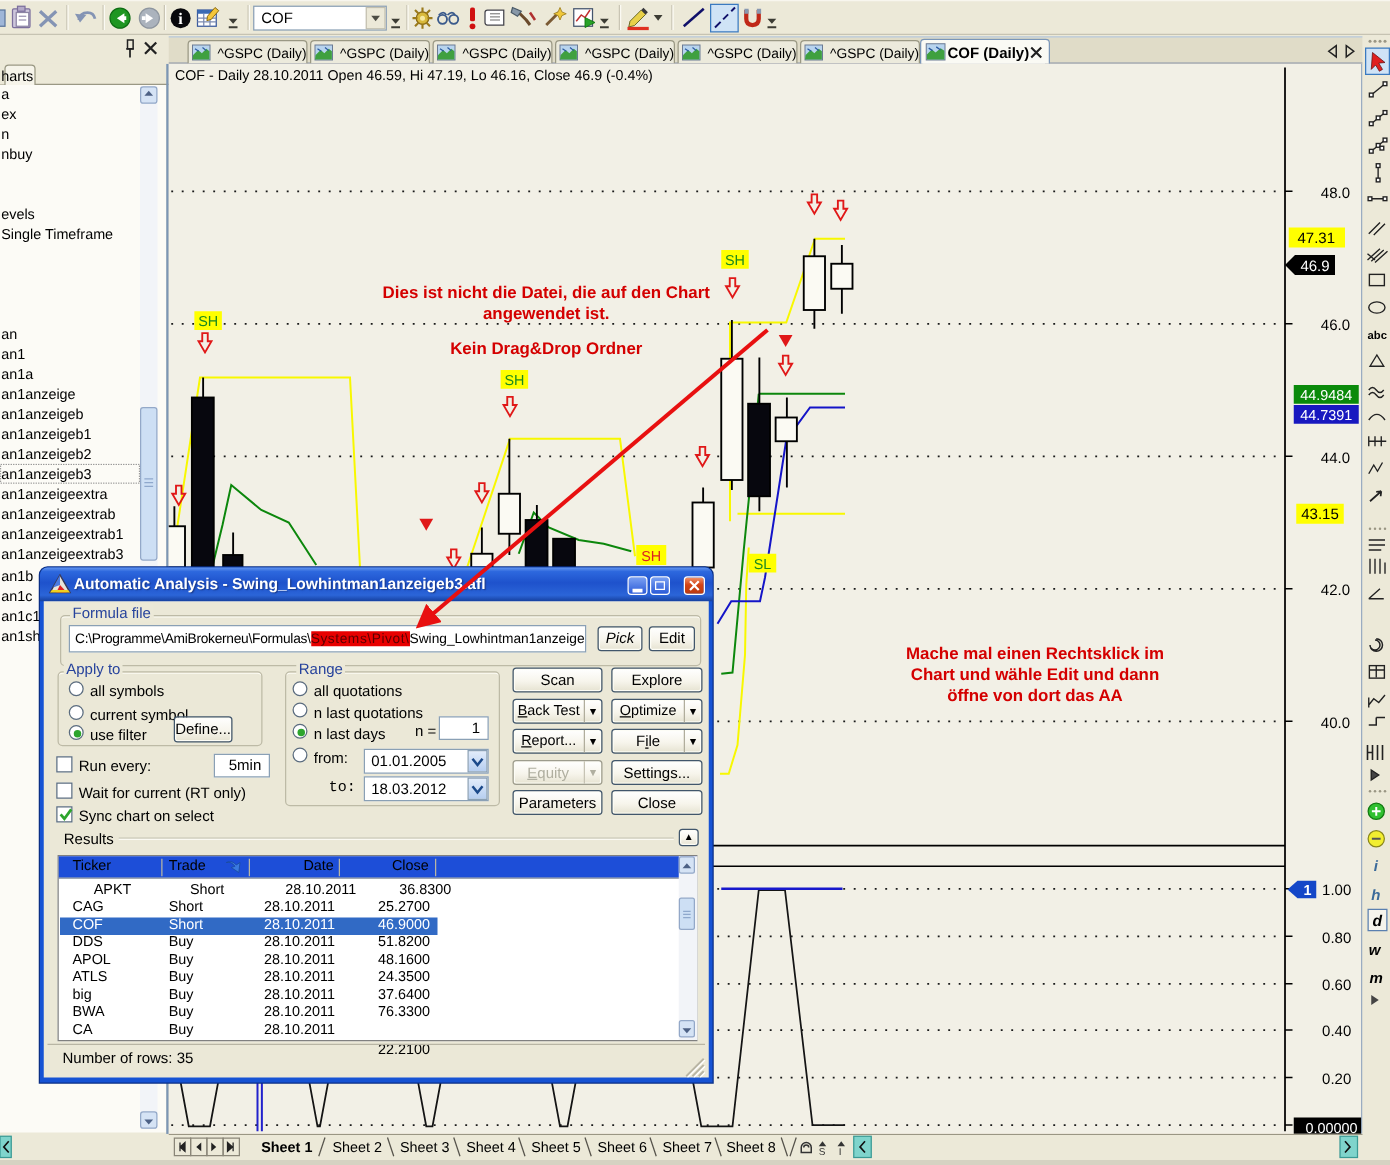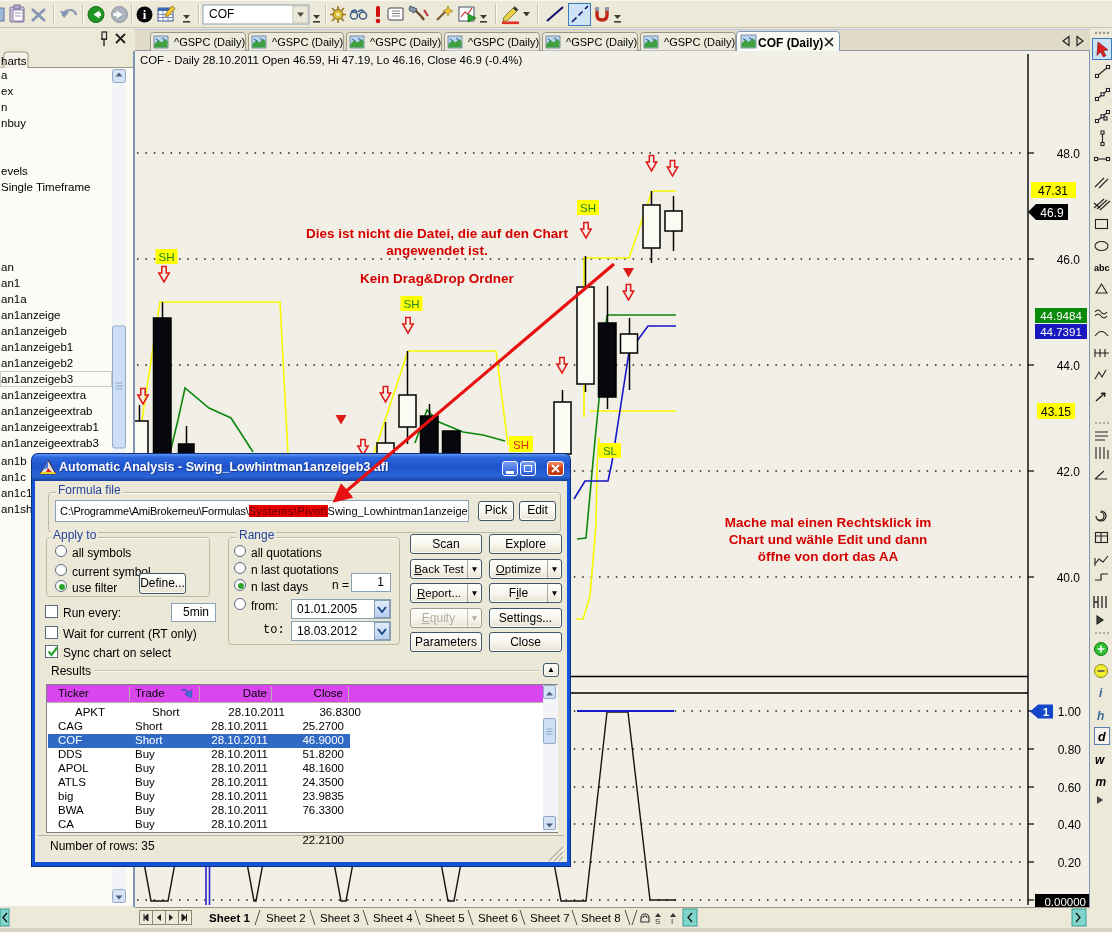--- a/index.html
+++ b/index.html
@@ -487,21 +487,21 @@
     </div>
 <div class="abs" style="left:515px;top:7px;width:17px;height:15px;border-radius:3px;background:linear-gradient(180deg,#f0926a,#d44416 45%,#b93a10);border:1px solid #fff;">
 <svg class="abs" style="left:2px;top:1px" width="11" height="11" viewBox="0 0 11 11">
         <path d="M2 2 L9 9 M9 2 L2 9" stroke="#fff" stroke-width="1.8"></path>
       </svg>
     </div>
 <div class="abs" style="left:3px;top:27px;width:532px;height:381px;background:#ebe8d7;">
 <div class="grp" style="left:13px;top:11px;width:513px;height:41px;"></div>
 <div class="grplab" style="left:21px;top:2px;">Formula file</div>
 <div class="fld" style="left:20px;top:19px;width:414px;height:22px;line-height:20px;white-space:nowrap;overflow:hidden;padding-left:4px;"><span style="letter-spacing:-0.22px;">C:\Programme\AmiBrokerneu\Formulas\</span><span style="background:#e80000;color:#5a0000;letter-spacing:0.45px;">Systems\Pivot\</span>Swing_Lowhintman1anzeigeb</div>
-<div class="xpbtn" style="left:443px;top:20px;width:36px;height:20px;">Pick</div>
+<div class="xpbtn" style="left:443px;top:20px;width:36px;height:20px;font-style:italic;">Pick</div>
 <div class="xpbtn" style="left:484px;top:20px;width:37px;height:20px;">Edit</div>
 
 <div class="grp" style="left:11px;top:56px;width:164px;height:60px;"></div>
 <div class="grplab" style="left:16px;top:47px;">Apply to</div>
 <div class="radio" style="left:20px;top:64px;"></div>
       <div class="lab" style="left:37px;top:65px;">all symbols</div>
 <div class="radio" style="left:20px;top:83px;"></div>
       <div class="lab" style="left:37px;top:84px;">current symbol</div>
 <div class="radio" style="left:20px;top:99px;"></div>
       <div class="lab" style="left:37px;top:100px;">use filter</div>
@@ -551,21 +551,21 @@
 <div class="xpbtn dis" style="left:375px;top:127px;width:72px;height:20px;line-height:18px;padding-right:15px;"><u>E</u>quity<span class="abs" style="right:0;top:0;width:14px;height:18px;border-left:1px solid #c6c3b4;font-size:8.5px;line-height:18px;">▼</span></div>
 <div class="xpbtn" style="left:454px;top:127px;width:73px;height:20px;line-height:18px;">Settings...</div>
 <div class="xpbtn" style="left:375px;top:151px;width:72px;height:20px;line-height:18px;">Parameters</div>
 <div class="xpbtn" style="left:454px;top:151px;width:73px;height:20px;line-height:18px;">Close</div>
 
 <div class="lab" style="left:16px;top:183px;">Results</div>
 <div class="abs" style="left:60px;top:189px;width:444px;height:2px;border-top:1px solid #c6c3b4;border-bottom:1px solid #fbfaf3;"></div>
 <div class="xpbtn" style="left:508px;top:182px;width:16px;height:14px;line-height:11px;font-size:8px;">▲</div>
 
 <div class="abs" style="left:11px;top:203px;width:512px;height:149px;background:#fff;border:1px solid #808080;">
-<div class="abs" style="left:0;top:0;width:510px;height:18px;background:#d946ef;border-bottom:1px solid #b8b5a4;">
+<div class="abs" style="left:0;top:0;width:510px;height:18px;background:#1d4ed8;border-bottom:1px solid #b8b5a4;">
 <div class="lab" style="left:11px;top:2px;font-size:11.5px;">Ticker</div>
 <div class="lab" style="left:88px;top:2px;font-size:11.5px;">Trade</div>
 <svg class="abs" style="left:132px;top:2px" width="15" height="14" viewBox="0 0 15 14">
             <path d="M2 3 q5 -2 8 2 l3 -2 l-1 8 l-6 -4 l3 -1 q-3 -4 -7 -3 z" fill="#3a7ae0" stroke="#1a4a9a" stroke-width="0.6"></path>
           </svg>
 <div class="lab" style="left:180px;top:2px;width:40px;text-align:right;font-size:11.5px;">Date</div>
 <div class="lab" style="left:256px;top:2px;width:40px;text-align:right;font-size:11.5px;">Close</div>
 <div class="abs" style="left:82px;top:2px;width:1px;height:14px;background:#b8b5a4;"></div>
 <div class="abs" style="left:152px;top:2px;width:1px;height:14px;background:#b8b5a4;"></div>
 <div class="abs" style="left:224px;top:2px;width:1px;height:14px;background:#b8b5a4;"></div>
@@ -604,21 +604,21 @@
 <div class="abs" style="left:1px;top:91px;width:302px;height:14px;font-size:11.5px;">
           <span class="abs" style="left:10px;top:0;">ATLS</span>
           <span class="abs" style="left:87px;top:0;">Buy</span>
           <span class="abs" style="left:150px;top:0;width:70px;text-align:right;">28.10.2011</span>
           <span class="abs" style="left:225px;top:0;width:71px;text-align:right;">24.3500</span>
         </div>
 <div class="abs" style="left:1px;top:105px;width:302px;height:14px;font-size:11.5px;">
           <span class="abs" style="left:10px;top:0;">big</span>
           <span class="abs" style="left:87px;top:0;">Buy</span>
           <span class="abs" style="left:150px;top:0;width:70px;text-align:right;">28.10.2011</span>
-          <span class="abs" style="left:225px;top:0;width:71px;text-align:right;">23.9835</span>
+          <span class="abs" style="left:225px;top:0;width:71px;text-align:right;">37.6400</span>
         </div>
 <div class="abs" style="left:1px;top:119px;width:302px;height:14px;font-size:11.5px;">
           <span class="abs" style="left:10px;top:0;">BWA</span>
           <span class="abs" style="left:87px;top:0;">Buy</span>
           <span class="abs" style="left:150px;top:0;width:70px;text-align:right;">28.10.2011</span>
           <span class="abs" style="left:225px;top:0;width:71px;text-align:right;">76.3300</span>
         </div>
 <div class="abs" style="left:1px;top:133px;width:302px;height:14px;font-size:11.5px;">
           <span class="abs" style="left:10px;top:0;">CA</span>
           <span class="abs" style="left:87px;top:0;">Buy</span>

